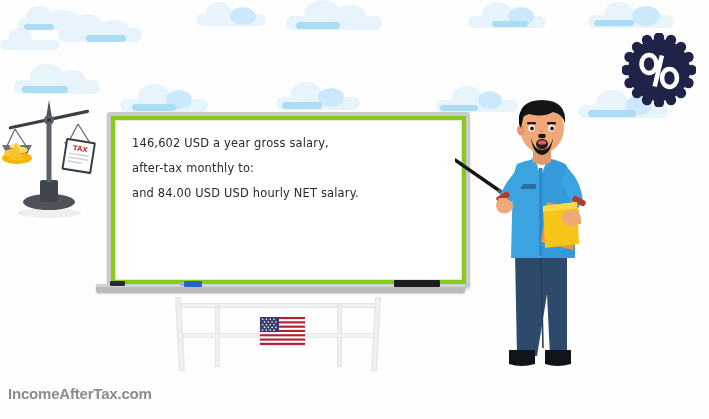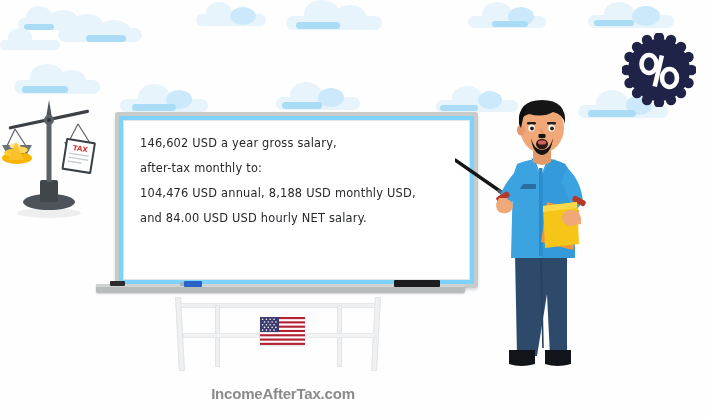--- a/index.html
+++ b/index.html
@@ -58,23 +58,23 @@
   #percent-badge svg{display:block;}
 
   
   #whiteboard{
     position:absolute;
     left:99px;top:112px;
     width:363px;height:185px;
     z-index:8;
   }
   #board-frame{
-    position:absolute;left:16px;top:0;
+    position:absolute;left:8px;top:0;
     width:363px;height:176px;
-    background:#7dd3fc;
+    background:#84cc16;
     border:4px solid #c9cbcb;
     border-radius:3px;
     box-sizing:border-box;
     box-shadow:0 2px 3px rgba(120,125,130,.28);
   }
   #board-inner{
     position:absolute;left:4px;top:4px;right:4px;bottom:4px;
     background:#ffffff;
     border:1px solid #e3e5e5;
     box-sizing:border-box;
@@ -129,22 +129,22 @@
   
   #scales{position:absolute;left:2px;top:96px;width:105px;height:125px;z-index:7;}
   #scales svg{display:block;}
 
   
   #teacher{position:absolute;left:455px;top:98px;width:200px;height:290px;z-index:12;}
   #teacher svg{display:block;}
 
   
   #footer{
-    position:absolute;left:0;top:385px;width:566px;
-    text-align:center;z-index:15;
+    position:absolute;left:8px;top:385px;width:566px;
+    text-align:left;z-index:15;
   }
   #footer-text{
     font-family:"Liberation Sans", sans-serif;
     font-weight:bold;
     font-size:15px;
     color:#8b8b8b;
     letter-spacing:-.2px;
   }
 </style>
 </head>
@@ -347,21 +347,20 @@
       </svg>
     </div>
   </div>
 
   <div id="whiteboard">
     <div id="board-frame">
       <div id="board-inner">
         <div id="board-text">
           <div class="line">146,602 USD a year gross salary,</div>
           <div class="line">after-tax monthly to:</div>
-          <div class="line">104,476 USD annual, 8,188 USD monthly USD,</div>
           <div class="line">and 84.00 USD USD hourly NET salary.</div>
         </div>
       </div>
     </div>
     <div id="board-tray">
       <div id="tray-top"></div>
       <div class="marker" id="marker-black"></div>
       <div id="marker-blue-cap"></div>
       <div class="marker" id="marker-blue"></div>
       <div id="eraser"></div>

